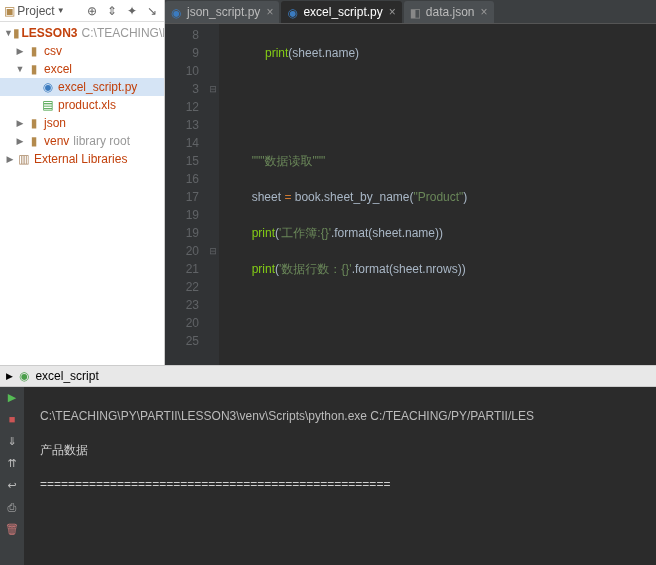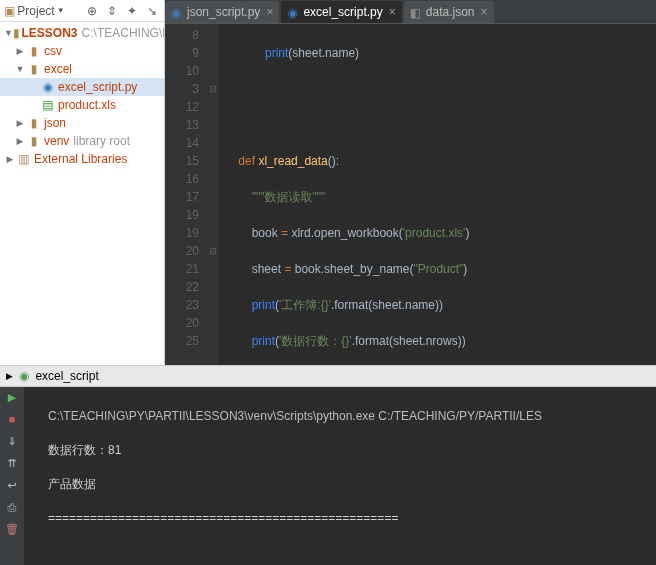--- a/index.html
+++ b/index.html
@@ -25,27 +25,27 @@
 .tab-ficon { width:12px; height:12px; }
 .code-area { flex:1; display:flex; overflow:hidden; font-family:Consolas,"Courier New",monospace; font-size:13px; line-height:18px; }
 .gutter { width:42px; background:#313335; color:#606366; text-align:right; padding-right:8px; padding-top:2px; user-select:none; }
 .fold-col { width:12px; background:#313335; color:#606366; padding-top:2px; }
 .fold-mark { height:18px; display:flex; align-items:center; justify-content:center; font-size:9px; }
 .code { flex:1; padding-top:2px; padding-left:6px; color:#a9b7c6; white-space:pre; }
 .codeline { height:18px; }
 .kw { color:#cc7832; }
 .fn { color:#ffc66d; }
 .str { color:#6a8759; }
-.bi { color:#3b82f6; }
+.bi { color:#84cc16; }
 .run-tab { height:22px; background:#e8e8e8; border-top:1px solid #ccc; border-bottom:1px solid #ccc; display:flex; align-items:center; padding-left:6px; gap:6px; }
 .run-ficon { color:#4b9e4b; }
 .console-wrap { height:178px; display:flex; background:#2b2b2b; }
 .console-tb { width:24px; background:#3c3f41; display:flex; flex-direction:column; align-items:center; padding-top:4px; gap:6px; }
 .ctb { width:16px; height:16px; color:#bbb; cursor:pointer; text-align:center; font-size:11px; }
-.console { flex:1; font-family:Consolas,"Courier New",monospace; font-size:12.5px; line-height:17px; color:#d0d0d0; padding:4px 24px; white-space:pre; overflow:hidden; position:relative; }
+.console { flex:1; font-family:Consolas,"Courier New",monospace; font-size:12.5px; line-height:17px; color:#d0d0d0; padding:4px 16px; white-space:pre; overflow:hidden; position:relative; }
 .console .cmd { color:#bbb; }
 .watermark { position:absolute; right:8px; bottom:6px; color:#d8d8d8; font-family:Arial; font-size:14px; text-shadow:0 0 2px #000; }
 .dir-ic { color:#b38a4d; }
 .py-ic { color:#3b7bbf; }
 .xls-ic { color:#3a9a3a; }
 .json-ic { color:#888; }
 </style>
 </head>
 <body>
 
@@ -165,23 +165,21 @@
         <div class="fold-mark"></div>
           <div class="fold-mark"></div>
           <div class="fold-mark"></div>
           <div class="fold-mark"></div>
           <div class="fold-mark"></div>
       </div>
       <div class="code">
 <div class="codeline"><span class="bi">            print</span>(sheet.name)</div>
 <div class="codeline"></div>
 <div class="codeline"></div>
-<div class="codeline"><span>    </span><span class="kw">def</span><span> </span><span class="fn">xl_read_data</span><span>():</span></div>
 <div class="codeline"><span>        </span><span class="str">"""数据读取"""</span></div>
-<div class="codeline"><span>        book </span><span class="kw">=</span><span> xlrd.open_workbook(</span><span class="str">'product.xls'</span><span>)</span></div>
 <div class="codeline"><span>        sheet </span><span class="kw">=</span><span> book.sheet_by_name(</span><span class="str">"Product"</span><span>)</span></div>
 <div class="codeline"><span>        </span><span class="bi">print</span><span>(</span><span class="str">'工作簿:{}'</span><span>.format(sheet.name))</span></div>
 <div class="codeline"><span>        </span><span class="bi">print</span><span>(</span><span class="str">'数据行数：{}'</span><span>.format(sheet.nrows))</span></div>
 
 
 
 
 
 
 
@@ -203,21 +201,20 @@
     <span class="ctb" style="color:#5b5">▶</span>
     <span class="ctb" style="color:#c55">■</span>
     <span class="ctb">⇓</span>
     <span class="ctb">⇈</span>
     <span class="ctb">↩</span>
     <span class="ctb">⎙</span>
     <span class="ctb" style="color:#c77">🗑</span>
   </div>
   <div class="console">
 <div class="cmd">C:\TEACHING\PY\PARTII\LESSON3\venv\Scripts\python.exe C:/TEACHING/PY/PARTII/LES</div>
-<div>数据行数：81</div>
 <div>产品数据</div>
 <div>==================================================</div>
 
 
 
 
 
 
   </div>
 </div>

